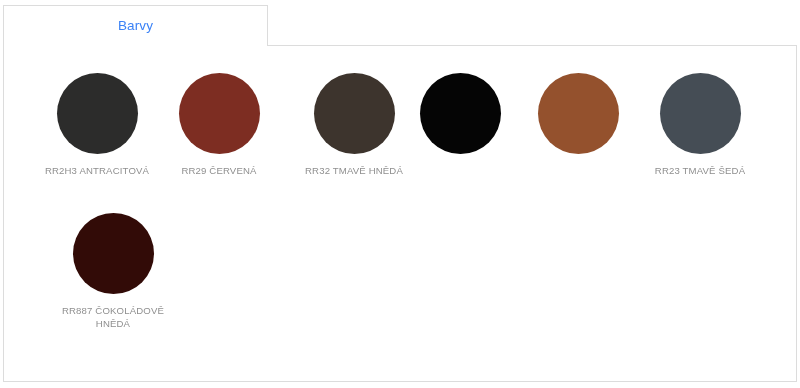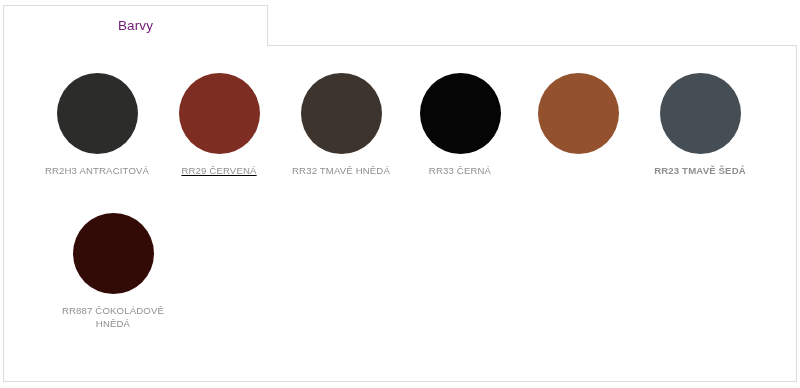--- a/index.html
+++ b/index.html
@@ -35,21 +35,21 @@
   .tab-label {
     position: absolute;
     left: 0;
     top: 0;
     width: 100%;
     height: 100%;
     display: flex;
     align-items: center;
     justify-content: center;
     font-size: 13.5px;
-    color: #701a75;
+    color: #3b82f6;
     letter-spacing: 0.1px;
     padding-bottom: 2px;
     box-sizing: border-box;
   }
 
   
   .panel {
     position: absolute;
     left: 3px;
     top: 45px;
@@ -115,40 +115,39 @@
   </div>
   <div class="tab-seam"></div>
 
   <div class="grid">
 
     <div class="swatch swatch-row1" style="left:34px;">
       <div class="dot" id="dot0" style="background: rgb(44, 44, 43);"></div>
       <div class="swatch-label">RR2H3 ANTRACITOVÁ</div>
     </div>
 
-    <div class="swatch swatch-row1" style="left:156px;text-decoration:underline;">
+    <div class="swatch swatch-row1" style="left:156px;">
       <div class="dot" id="dot1" style="background: rgb(125, 45, 34);"></div>
       <div class="swatch-label">RR29 ČERVENÁ</div>
     </div>
 
-    <div class="swatch swatch-row1" style="left:278px;">
+    <div class="swatch swatch-row1" style="left:291px;">
       <div class="dot" id="dot2" style="background: rgb(61, 52, 45);"></div>
       <div class="swatch-label">RR32 TMAVĚ HNĚDÁ</div>
     </div>
 
     <div class="swatch swatch-row1" style="left:397px;">
       <div class="dot" id="dot3" style="background: rgb(5, 5, 5);"></div>
-      <div class="swatch-label">RR33 ČERNÁ</div>
     </div>
 
     <div class="swatch swatch-row1" style="left:515px;">
       <div class="dot" id="dot4" style="background: rgb(148, 81, 45);"></div>
     </div>
 
-    <div class="swatch swatch-row1" style="left:637px;font-weight:bold;">
+    <div class="swatch swatch-row1" style="left:637px;">
       <div class="dot" id="dot5" style="background: rgb(69, 77, 85);"></div>
       <div class="swatch-label">RR23 TMAVĚ ŠEDÁ</div>
     </div>
 
     <div class="swatch swatch-row2" style="left:50px;">
       <div class="dot" id="dot6" style="background: rgb(50, 11, 7);"></div>
       <div class="swatch-label">RR887 ČOKOLÁDOVĚ
 HNĚDÁ</div>
     </div>
 

